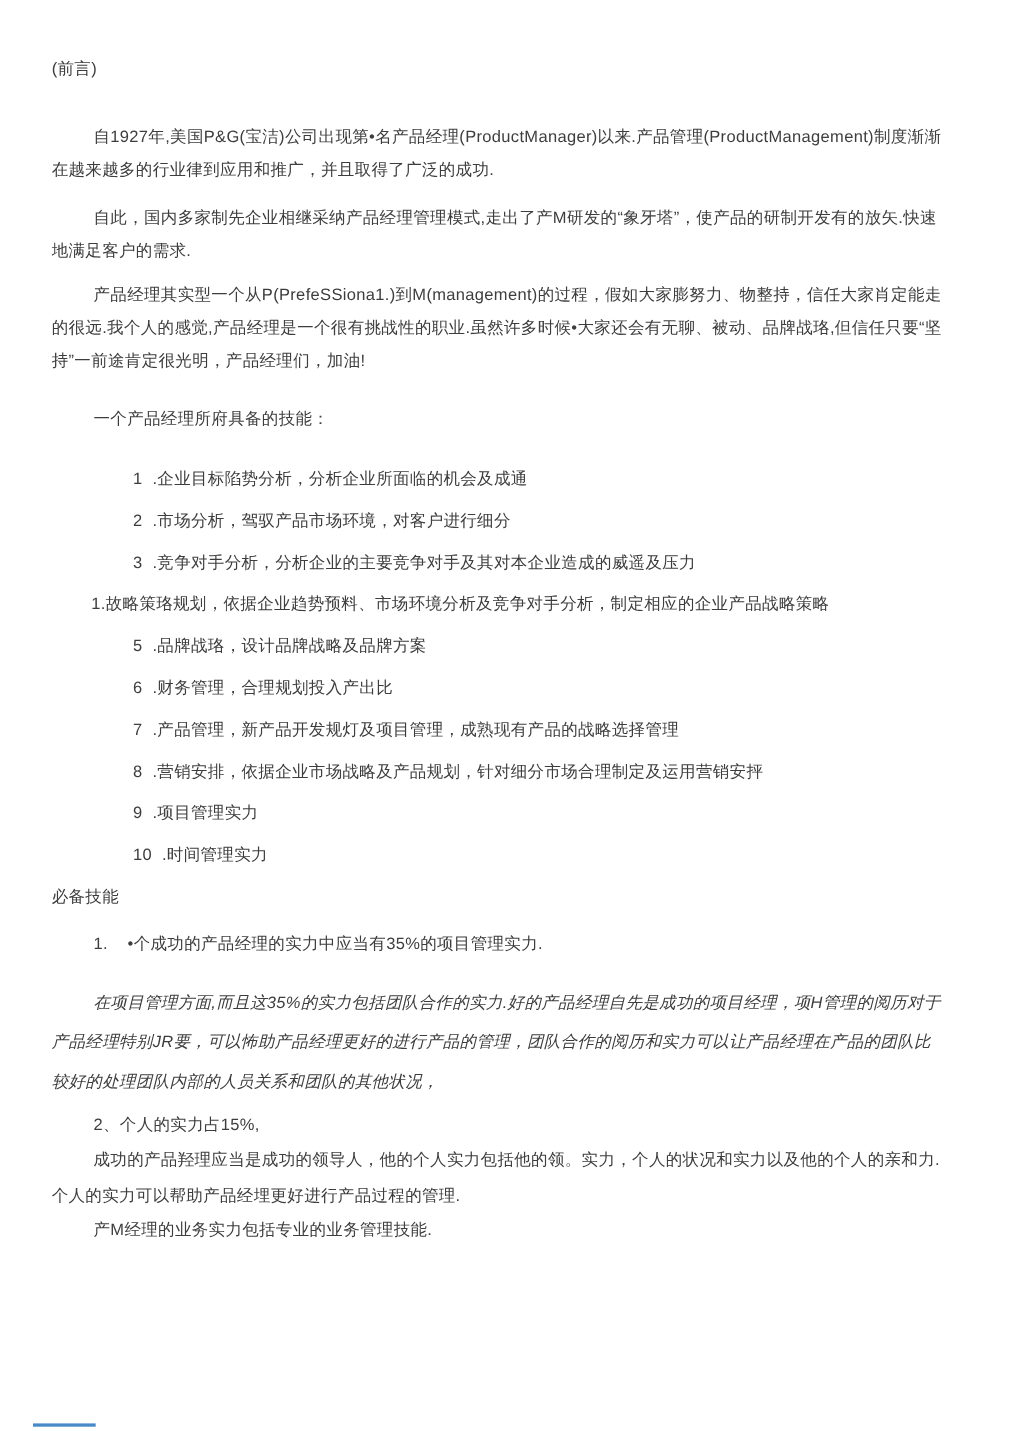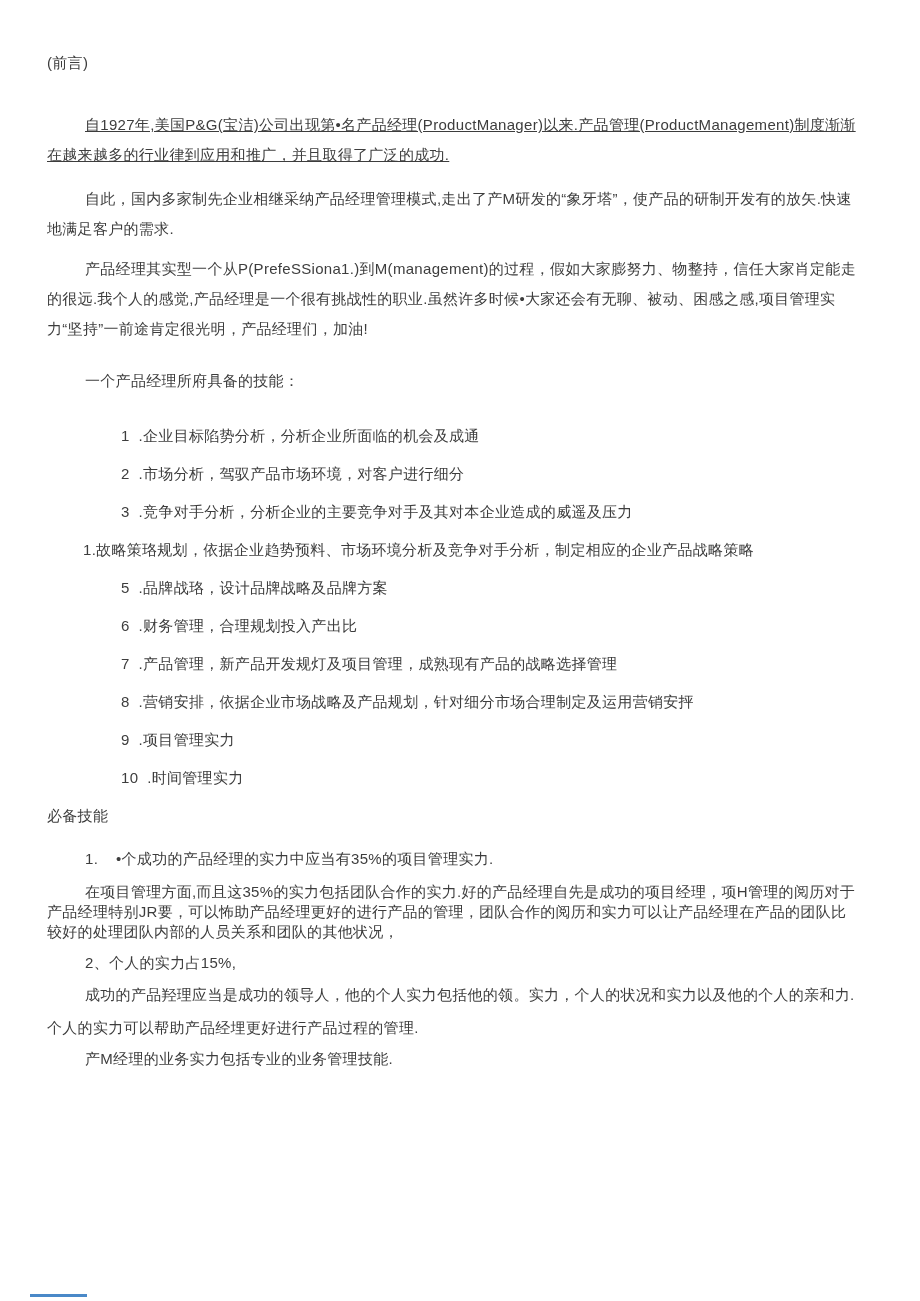--- a/index.html
+++ b/index.html
@@ -12,30 +12,30 @@
     background: #ffffff;
     overflow: hidden;
     font-family: "Liberation Sans", "DejaVu Sans", sans-serif;
     font-size: 15px;
     color: #3d3d3d;
     letter-spacing: 0.3px;
   }
   p { margin: 0; white-space: pre-wrap; line-height: 30px; }
   .fi { text-indent: 38px; }          
   .preface { margin-top: 0; }
-  .p1 { margin-top: 32px; text-decoration: underline; }
+  .p1 { margin-top: 32px; }
   .p2 { margin-top: 14px; }
   .p3 { margin-top: 10px; }
   .skills-heading { margin-top: 22px; }
   .skills { margin-top: 25px; margin-left: 36px; }
   .skills p { margin-bottom: 8px; line-height: 30px; }
   .skills p.ind { padding-left: 38px; }
   .required { margin-top: 4px; }
   .point1 { margin-top: 13px; }
-  .point1-body { margin-top: 8px; line-height: 20px; }
+  .point1-body { margin-top: 20px; line-height: 36px; font-style: italic; }
   .point2 { margin-top: 6px; }
   .point2-body { margin-top: 0; line-height: 33px; }
   .point3 { margin-top: 8px; }
   .point3-body { margin-top: 0; }
   .accent-line {
     position: absolute;
     left: 30px;
     bottom: 4px;
     width: 57px;
     height: 3px;
@@ -43,21 +43,21 @@
 </style>
 </head>
 <body>
 
 <div class="page" style="color: rgb(61, 61, 61); background: rgb(255, 255, 255);">
 
   <p class="preface">(前言)</p>
 
   <p class="p1 fi">自1927年,美国P&amp;G(宝洁)公司出现第•名产品经理(ProductManager)以来.产品管理(ProductManagement)制度渐渐在越来越多的行业律到应用和推广，并且取得了广泛的成功.</p>
   <p class="p2 fi">自此，国内多家制先企业相继采纳产品经理管理模式,走出了产M研发的“象牙塔”，使产品的研制开发有的放矢.快速地满足客户的需求.</p>
-  <p class="p3 fi">产品经理其实型一个从P(PrefeSSiona1.)到M(management)的过程，假如大家膨努力、物整持，信任大家肖定能走的很远.我个人的感觉,产品经理是一个很有挑战性的职业.虽然许多时候•大家还会有无聊、被动、困感之感,项目管理实力“坚持”一前途肯定很光明，产品经理们，加油!</p>
+  <p class="p3 fi">产品经理其实型一个从P(PrefeSSiona1.)到M(management)的过程，假如大家膨努力、物整持，信任大家肖定能走的很远.我个人的感觉,产品经理是一个很有挑战性的职业.虽然许多时候•大家还会有无聊、被动、品牌战珞,但信任只要“坚持”一前途肯定很光明，产品经理们，加油!</p>
 
   <p class="skills-heading fi">一个产品经理所府具备的技能：</p>
 
   <div class="skills">
     <p class="ind">1  .企业目标陷势分析，分析企业所面临的机会及成通</p>
     <p class="ind">2  .市场分析，驾驭产品市场环境，对客户进行细分</p>
     <p class="ind">3  .竞争对手分析，分析企业的主要竞争对手及其对本企业造成的威遥及压力</p>
     <p>1.故略策珞规划，依据企业趋势预料、市场环境分析及竞争对手分析，制定相应的企业产品战略策略</p>
     <p class="ind">5  .品牌战珞，设计品牌战略及品牌方案</p>
     <p class="ind">6  .财务管理，合理规划投入产出比</p>

